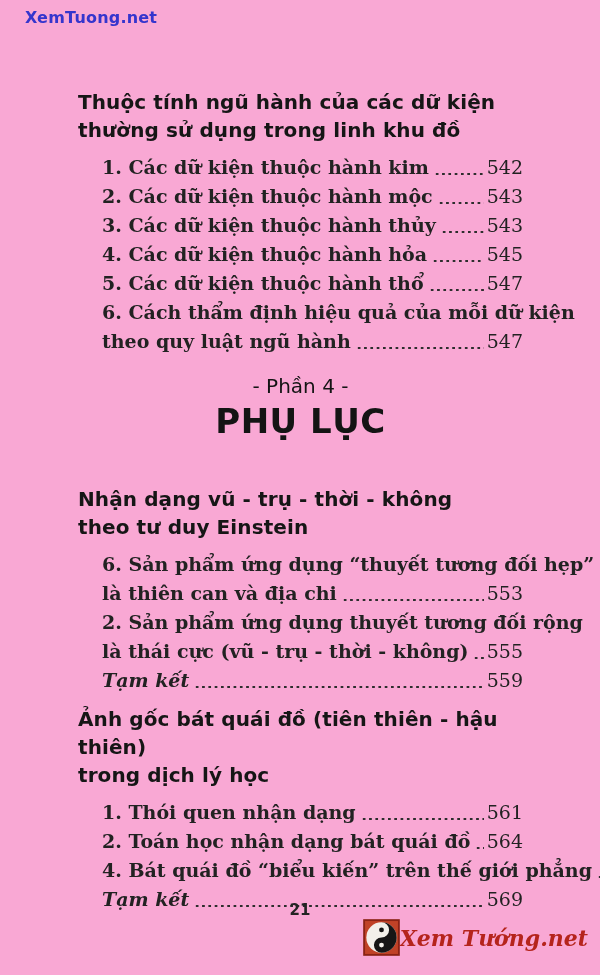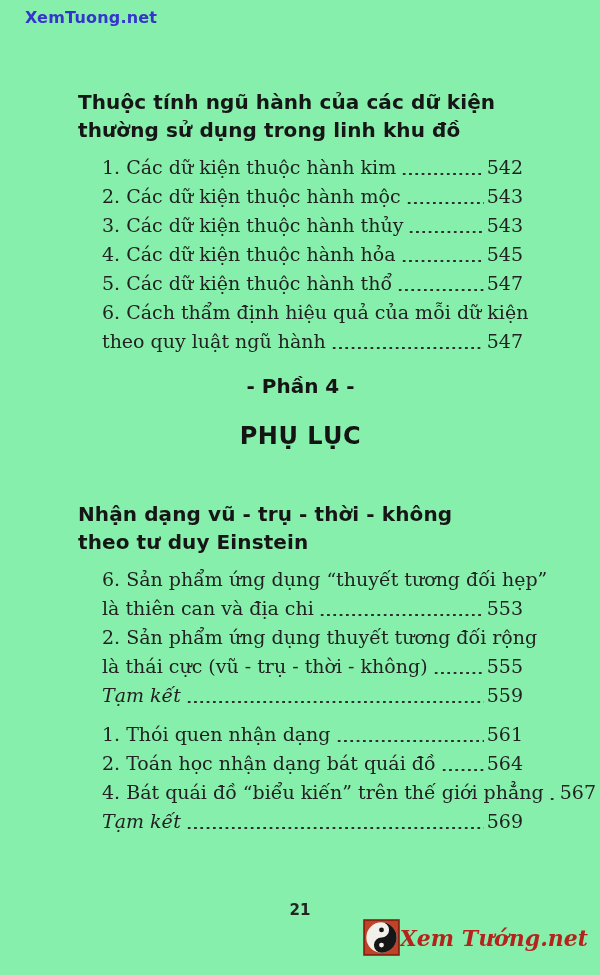--- a/index.html
+++ b/index.html
@@ -3,21 +3,21 @@
 <meta charset="utf-8">
 <style>
   html, body { margin: 0; padding: 0; }
   body {
     width: 600px; height: 975px;
     background: #ffffff;
     font-family: "DejaVu Sans", "Liberation Sans", sans-serif;
     position: relative;
     overflow: hidden;
   }
-  .sheet { position: absolute; inset: 0; background: #86efac; }
+  .sheet { position: absolute; inset: 0; background: #f9a8d4; }
 
   .watermark {
     position: absolute; left: 25px; top: 8px;
     font-size: 16px; font-weight: 600;
     color: #3535cd; letter-spacing: 0.2px;
   }
 
   .toc {
     position: absolute; left: 78px; top: 88px; width: 445px;
     color: #1e1e1e;
@@ -26,34 +26,34 @@
   .section-heading {
     font-weight: 700; font-size: 20px; line-height: 28px;
     color: #161616; letter-spacing: 0.1px;
   }
   .entries {
     margin-top: 9px; padding-left: 24px;
     font-family: "DejaVu Serif", "Liberation Serif", serif;
     font-size: 19px; color: #222222;
   }
   .entry-line { display: flex; align-items: stretch; line-height: 29px; }
-  .entry-text { white-space: nowrap; }
+  .entry-text { white-space: nowrap; font-weight: bold; }
   .entry.italic .entry-text { font-style: italic; }
   .dots {
     flex: 1 1 auto; margin: 0 3px 0 5px; min-width: 8px;
     background-image: radial-gradient(circle, #2d2d2d 1.2px, rgba(0,0,0,0) 1.5px);
     background-size: 6.3px 4px;
     background-repeat: repeat-x;
     background-position: left bottom 6px;
   }
   .pg { white-space: nowrap; }
 
   .part-divider { text-align: center; margin: 18px 0 47px 0; color: #141414; }
-  .part-label { font-size: 20px; font-weight: 700; line-height: 24px; }
-  .part-title { font-size: 24px; font-weight: 700; line-height: 34px; margin-top: 21px; letter-spacing: 0.5px; }
+  .part-label { font-size: 20px; font-weight: 400; line-height: 24px; }
+  .part-title { font-size: 34px; font-weight: 700; line-height: 34px; margin-top: 6px; letter-spacing: 0.5px; }
 
   section.toc-section + section.toc-section { margin-top: 10px; }
 
   .pageno {
     position: absolute; top: 901px; left: 0; width: 600px;
     text-align: center; font-size: 15px; font-weight: 700; color: #242424;
   }
 
   .logo {
     position: absolute; right: 12px; top: 919px;
@@ -160,20 +160,24 @@
           <div class="entry italic">
             <div class="entry-line">
               <span class="entry-text">Tạm kết</span>
               <span class="dots"></span>
               <span class="pg">559</span>
             </div>
           </div>
         </div>
       </section>
       <section class="toc-section">
+        <div class="section-heading">
+          <div class="heading-line">Ảnh gốc bát quái đồ (tiên thiên - hậu thiên)</div>
+          <div class="heading-line">trong dịch lý học</div>
+        </div>
         <div class="entries">
           <div class="entry">
             <div class="entry-line">
               <span class="entry-text">1. Thói quen nhận dạng</span>
               <span class="dots"></span>
               <span class="pg">561</span>
             </div>
           </div>
           <div class="entry">
             <div class="entry-line">

